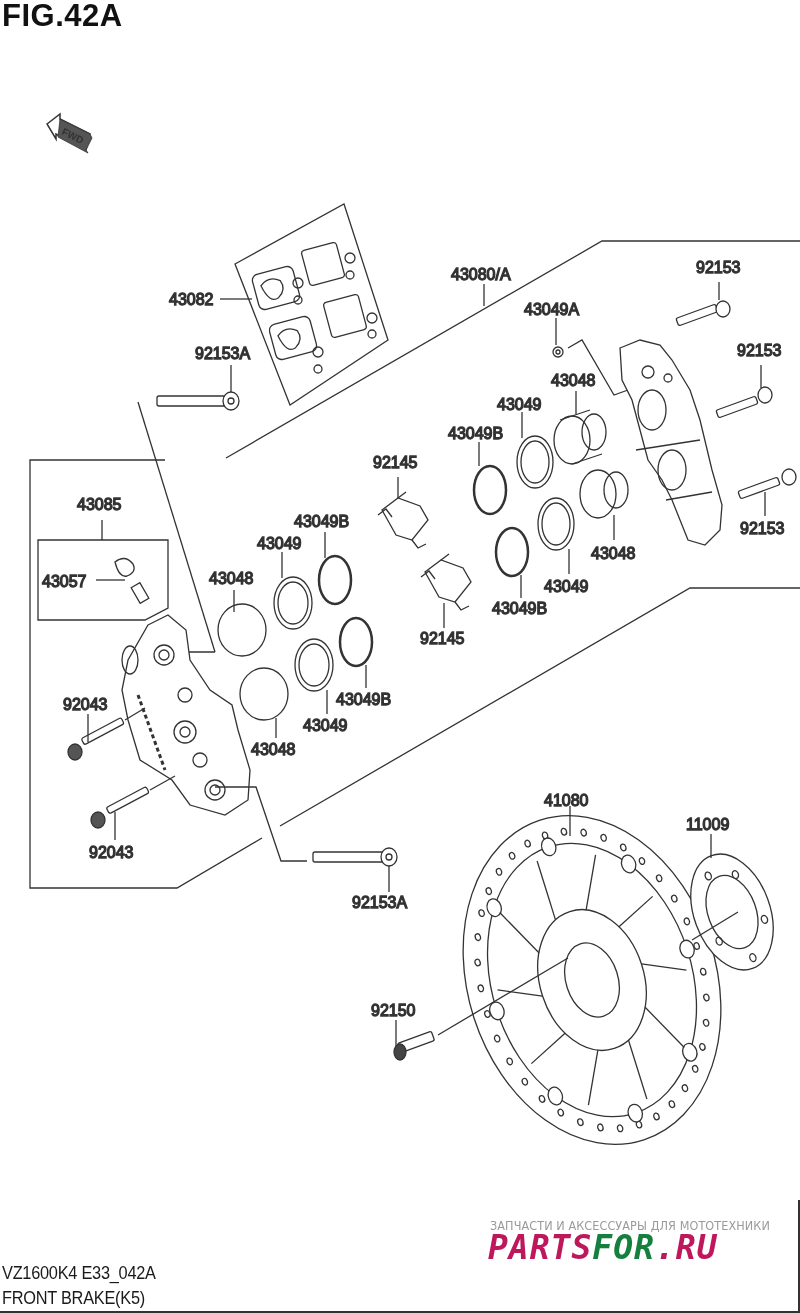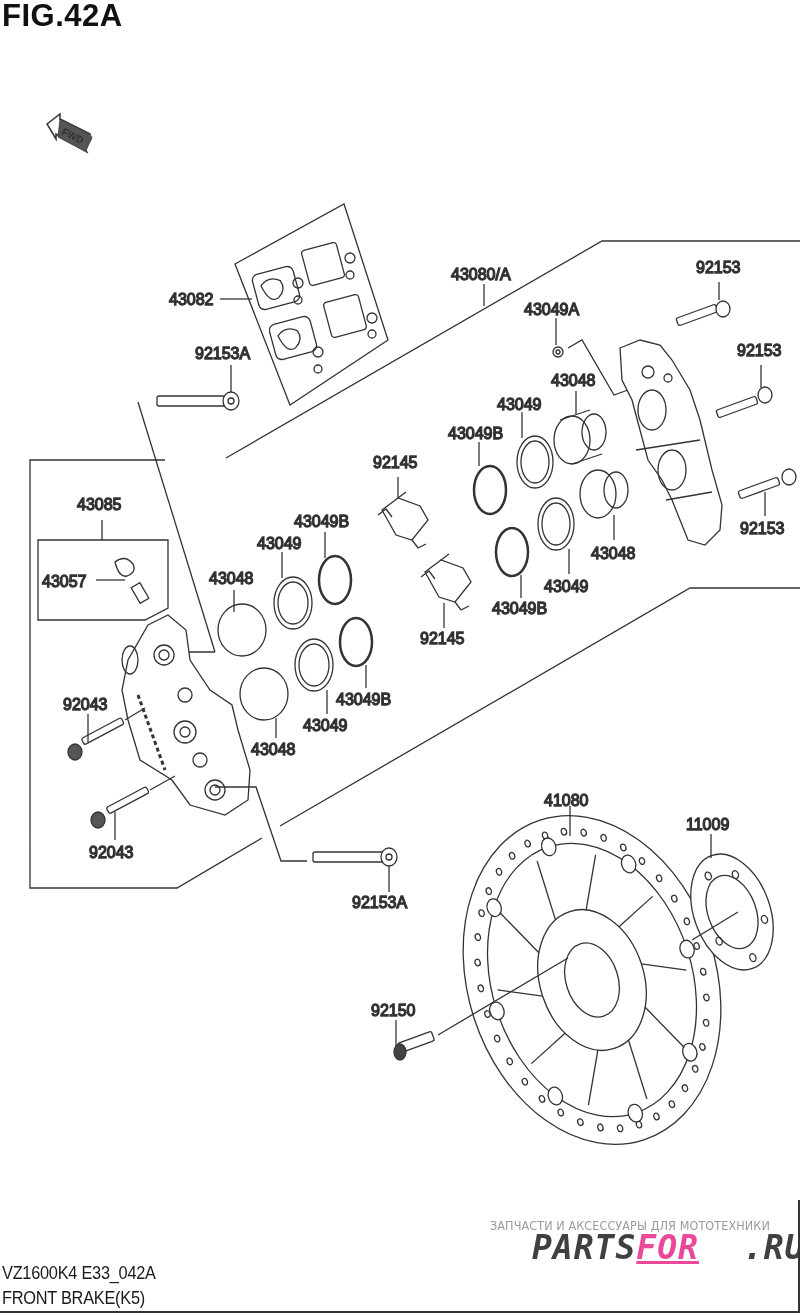--- a/index.html
+++ b/index.html
@@ -11,22 +11,22 @@
     .lbl { font-family: "Liberation Sans", sans-serif; font-size: 16px; fill: #2a2a2a; }
     .footer { position: absolute; left: 2px; font-family: "Liberation Sans", sans-serif;
               font-size: 19px; color: #1a1a1a; letter-spacing: -0.3px; transform: scaleX(0.86);
               transform-origin: left; white-space: nowrap; }
     .wm-top { position: absolute; left: 490px; top: 1218px; font-size: 12.5px; color: #9a9a9a;
               font-family: "DejaVu Sans", sans-serif; letter-spacing: 0.1px; white-space: nowrap;
               transform: scaleX(0.9); transform-origin: left; }
     .wm-logo { position: absolute; left: 488px; top: 1228px; font-size: 33px; font-weight: bold;
                font-family: "DejaVu Sans Mono", monospace; letter-spacing: 1px; white-space: nowrap;
                font-style: italic; }
-    .wm-logo .a { color: #404040; margin-left: 44px; }
-    .wm-logo .b { color: #ec4899; text-decoration: underline; }
+    .wm-logo .a { color: #be185d; }
+    .wm-logo .b { color: #15803d; }
     .right-edge { position: absolute; right: 0; top: 1200px; width: 2px; height: 113px; background: #333; }
     .bottom-edge { position: absolute; left: 0; bottom: 0; width: 800px; height: 2px; background: #333; }
     line, polyline, path, ellipse, circle, rect, polygon { vector-effect: non-scaling-stroke; }
   </style>
 </head>
 <body>
 
 <div class="fig-title">FIG.42A</div>
 
 <svg id="diagram" viewBox="0 0 800 1313" xmlns="http://www.w3.org/2000/svg" fill="none" stroke="#333" stroke-width="1.3">

